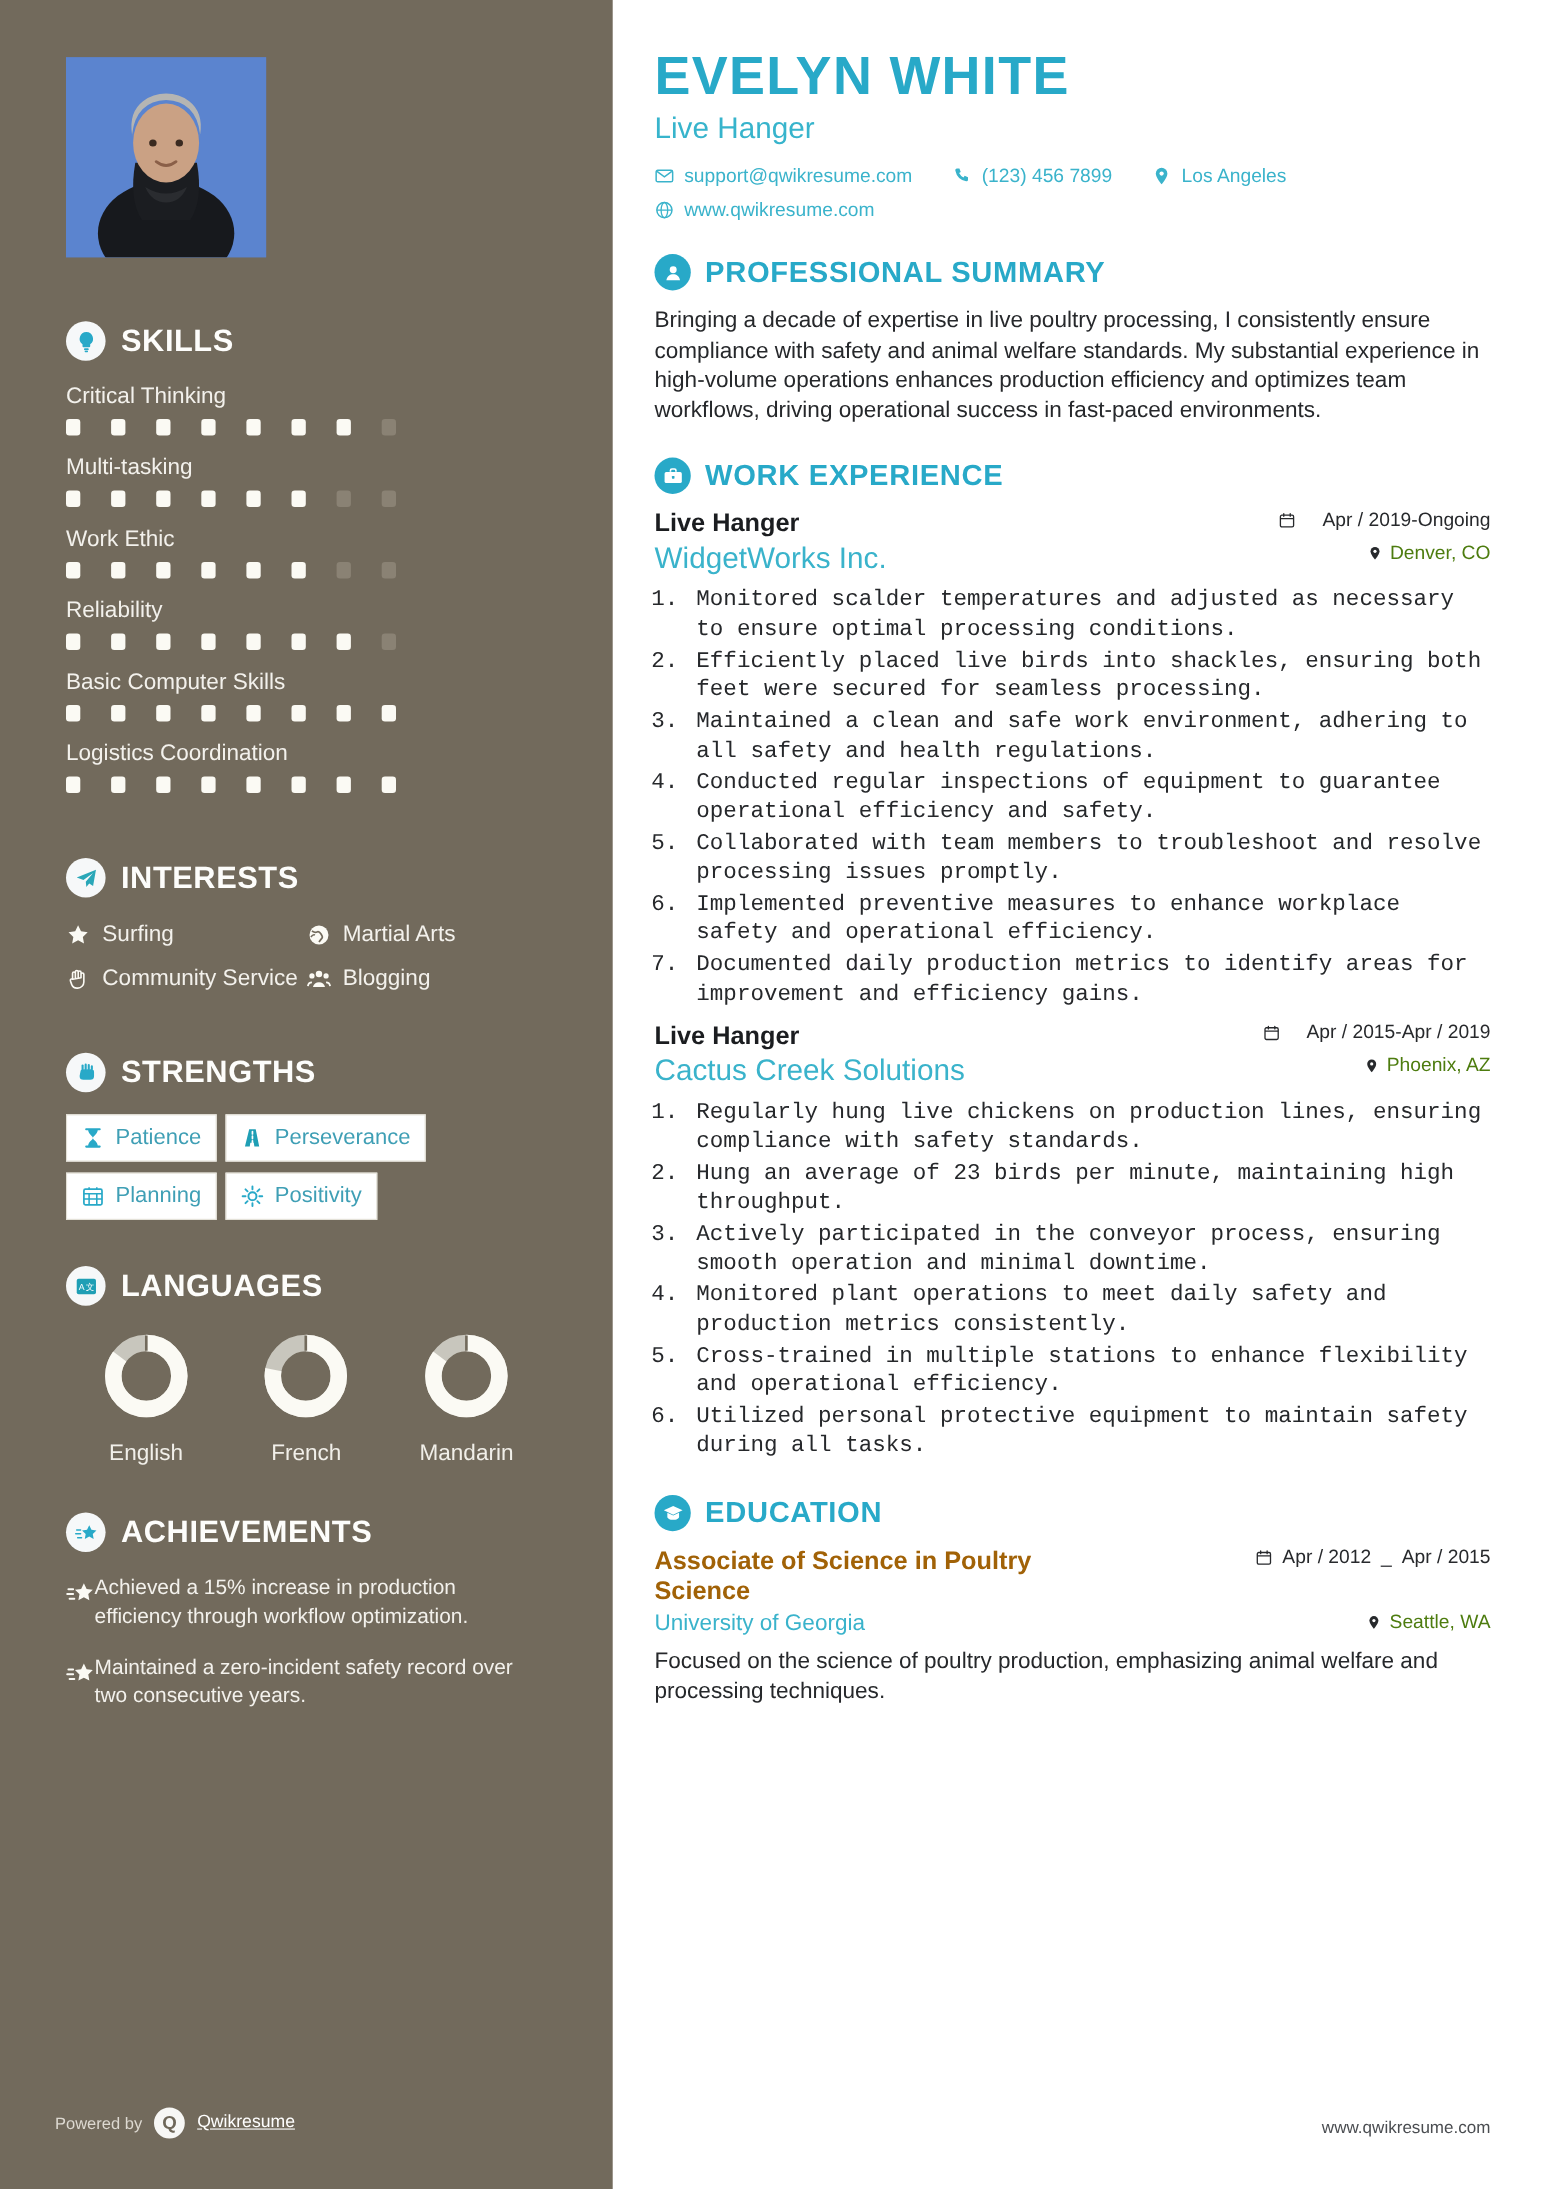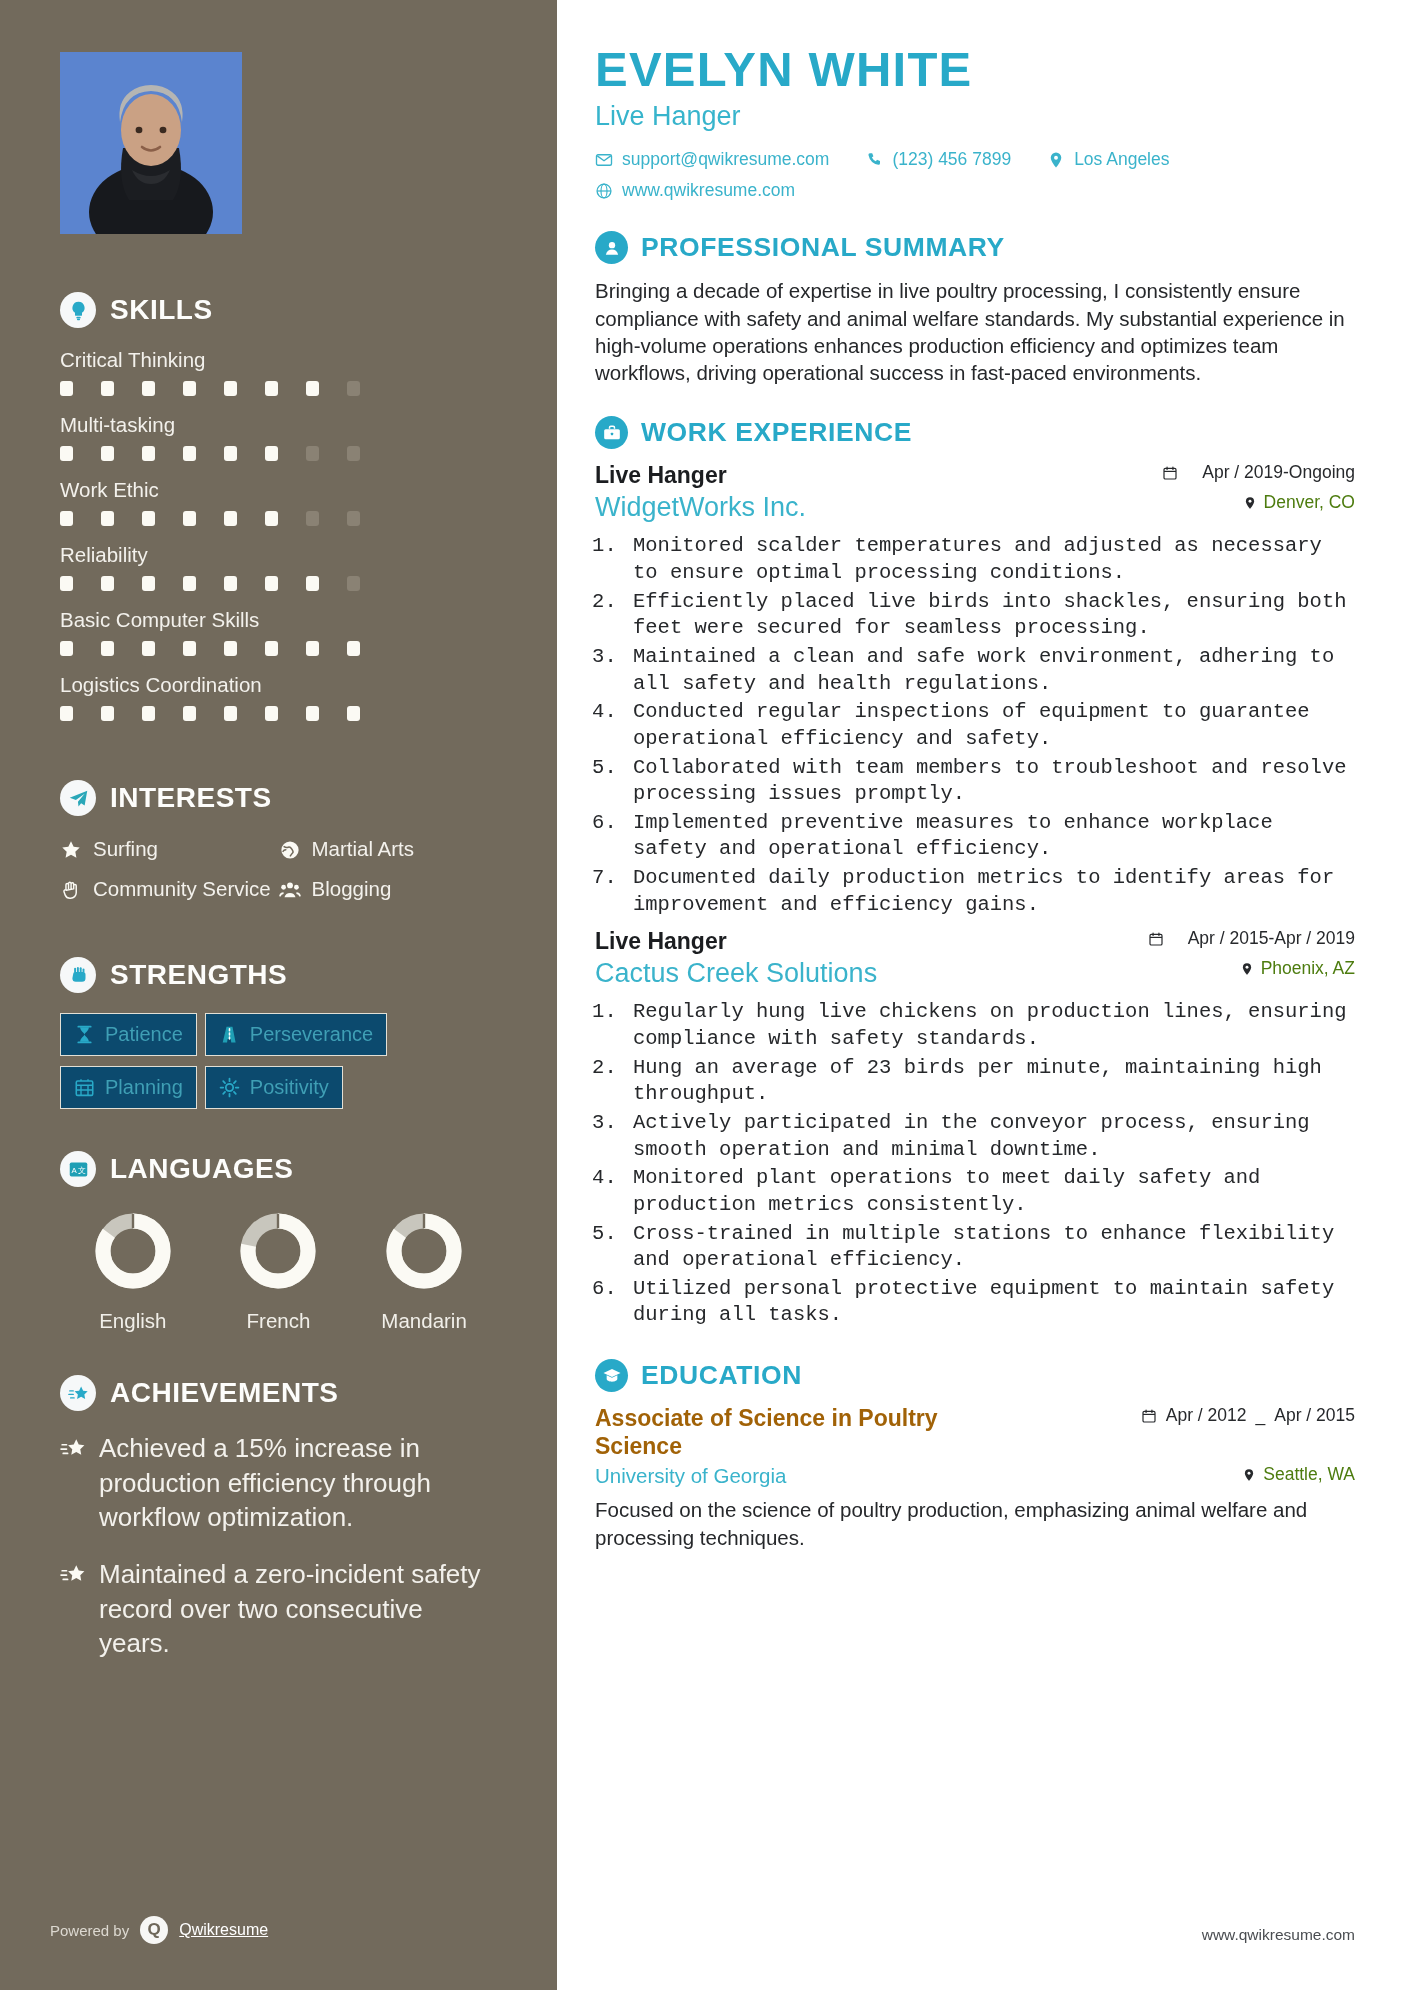--- a/index.html
+++ b/index.html
@@ -58,37 +58,37 @@
   .interest-grid { display:flex; flex-wrap:wrap; }
   .interest-item {
     width:50%; display:flex; align-items:flex-start; gap:11px;
     color:#f3f1ec; font-size:20.5px; margin-bottom:14px; line-height:1.25;
   }
   .interest-item .ii-ico { flex:0 0 22px; width:22px; height:22px; margin-top:3px; }
   .interest-item .ii-ico svg { width:22px; height:22px; display:block; }
 
   .strength-grid { display:flex; flex-wrap:wrap; gap:10px 8px; }
   .strength-chip {
-    background:#0c4a6e;
+    background:#ffffff;
     border:1px solid #e3e0d6;
     padding:9px 13px;
     display:flex; align-items:center; gap:10px;
     color:#3f9fb5; font-size:20px;
   }
   .strength-chip .sc-ico { width:21px; height:21px; flex:0 0 21px; }
   .strength-chip .sc-ico svg { width:21px; height:21px; display:block; }
 
   .lang-row { display:flex; gap:0; margin-top:14px; }
   .lang-item { width:33.33%; display:flex; flex-direction:column; align-items:center; }
   .donut { width:88px; height:88px; }
   .lang-label { color:#f1efe9; font-size:20.5px; margin-top:14px; }
 
   .ach-item {
-    display:flex; gap:13px; align-items:flex-start;
-    color:#f3f1ec; font-size:26px; line-height:1.33; margin-bottom:22px;
+    display:flex; align-items:flex-start;
+    color:#f3f1ec; font-size:19px; line-height:1.33; margin-bottom:22px;
   }
   .ach-item .ach-ico { flex:0 0 26px; width:26px; height:26px; margin-top:4px; }
   .ach-item .ach-ico svg { width:26px; height:26px; display:block; }
 
   .powered {
     position:absolute; left:50px; bottom:46px;
     display:flex; align-items:center; gap:11px;
   }
   .powered-label { color:#ddd9d1; font-size:15px; }
   .powered-logo {

